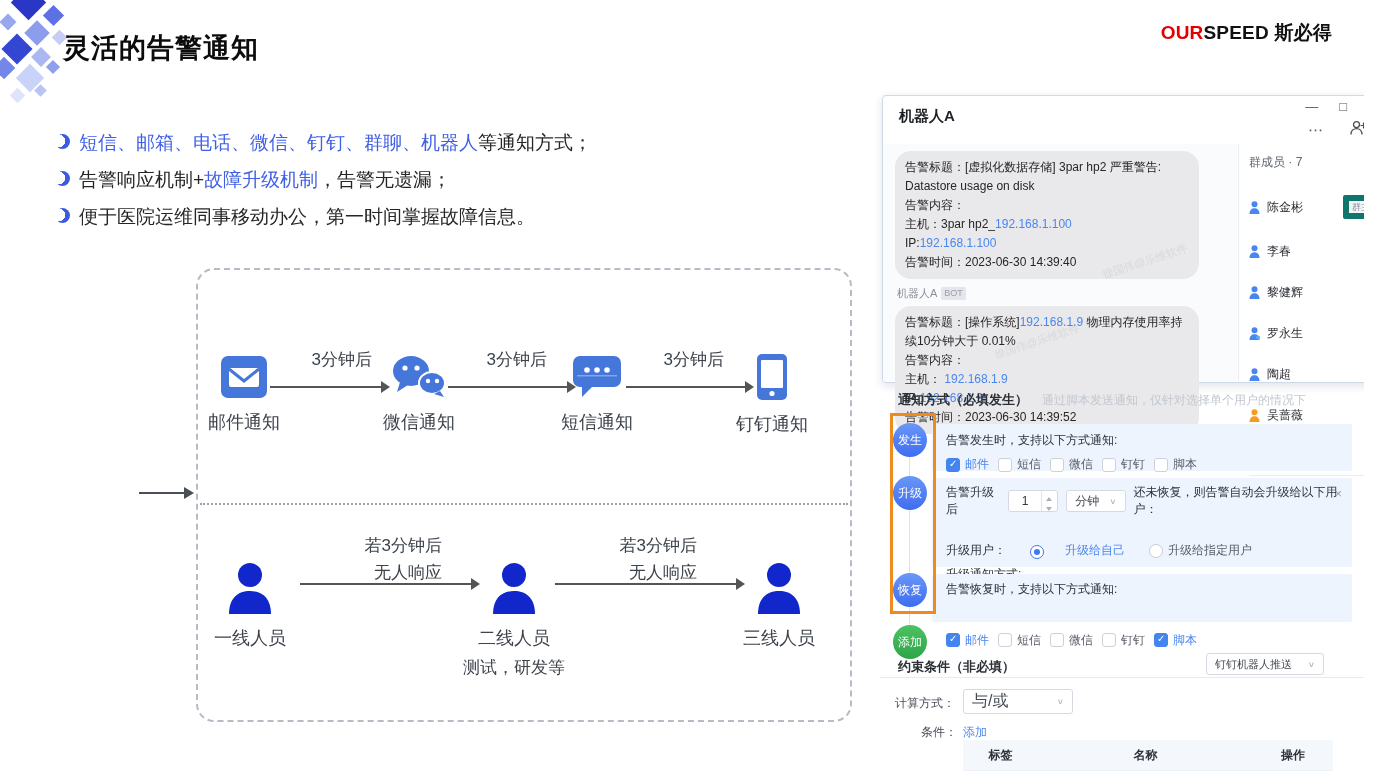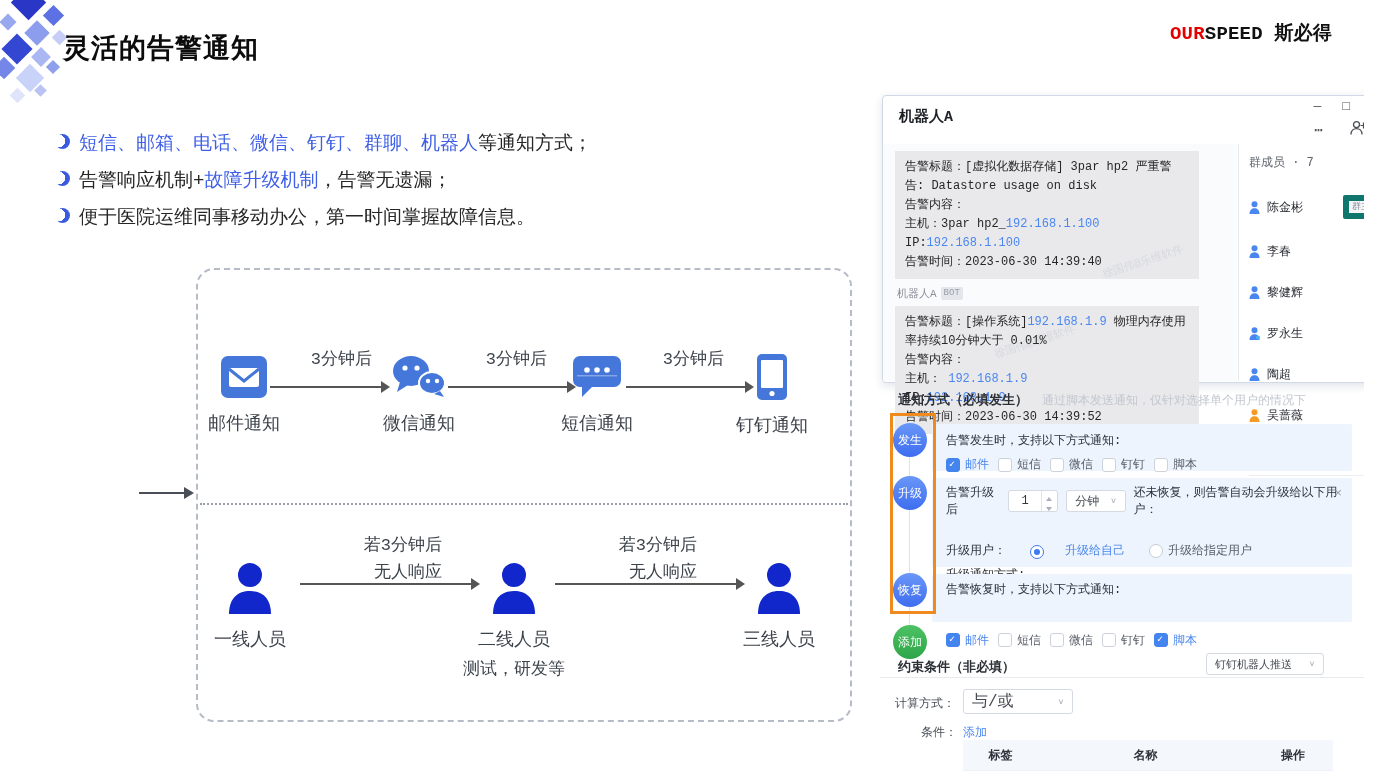--- a/index.html
+++ b/index.html
@@ -1,17 +1,17 @@
 <!DOCTYPE html>
 <html><head>
 <meta charset="utf-8">
 <style>
   html,body{margin:0;padding:0;}
   body{font-family:"Liberation Sans",sans-serif;}
-  .slide{position:relative;width:1364px;height:782px;background:#fff;overflow:hidden;font-family:Liberation Mono, monospace;}
+  .slide{position:relative;width:1364px;height:782px;background:#fff;overflow:hidden;}
 
   
   .deco{position:absolute;left:0;top:0;width:90px;height:110px;}
   .dmd{position:absolute;transform:rotate(45deg);}
 
   
   .logo{position:absolute;top:20px;right:32px;font-size:19px;font-weight:bold;letter-spacing:.2px;}
   .logo .red{color:#e50000;}
   .logo .blk{color:#111;}
 
@@ -43,21 +43,21 @@
   
   .win{position:absolute;left:882px;top:95px;width:508px;height:286px;background:#fff;border:1px solid #cfd9e8;
     border-radius:4px;box-shadow:0 3px 10px rgba(40,60,100,.14);}
   .win-accent{position:absolute;right:0;top:4px;bottom:4px;width:3px;background:#82b1f2;border-radius:2px;}
   .win-title{position:absolute;left:16px;top:11px;font-size:15px;font-weight:bold;color:#1d2025;}
   .win-ctrls{position:absolute;right:12px;top:3px;display:flex;gap:21px;font-size:13px;color:#555;}
   .win-ctrls span{cursor:default;}
   .win-sub{position:absolute;right:24px;top:24px;display:flex;align-items:center;gap:26px;color:#444;}
   .win-sub .more{font-size:15px;letter-spacing:1px;color:#555;}
   .chat{position:absolute;left:0;top:48px;right:154px;bottom:1px;background:#fafbfc;padding:7px 12px;box-sizing:border-box;}
-  .bubble{background:#e9e9eb;border-radius:0;padding:7px 10px;width:284px;font-size:12px;line-height:19px;color:#262626;box-sizing:content-box;}
+  .bubble{background:#e9e9eb;border-radius:16px;padding:7px 10px;width:284px;font-size:12px;line-height:19px;color:#262626;box-sizing:content-box;}
   .bubble .blue{color:#4a86f0;}
   .botline{margin:7px 0 5px 2px;font-size:11px;color:#8a8f99;display:flex;align-items:center;gap:4px;}
   .botbadge{font-size:9px;background:#e4e6eb;color:#9aa0ab;border-radius:2px;padding:0 3px;line-height:13px;}
   .sidebar{position:absolute;top:48px;right:4px;width:149px;bottom:1px;border-left:1px solid #e8eaee;padding:10px 8px 0 10px;box-sizing:border-box;background:#fff;}
   .sb-head{display:flex;align-items:center;font-size:12px;color:#5f646e;}
   .sb-head .more{margin-left:auto;color:#9aa0ab;font-size:12px;letter-spacing:1px;}
   .member{display:flex;align-items:center;gap:7px;margin-top:24px;font-size:12px;color:#2c2f36;}
   .member .picon{flex:0 0 11px;height:13px;}
   .owner-badge{margin-left:auto;font-size:9px;background:#f4f5f7;border:6px solid #0f766e;color:#8a8f99;border-radius:2px;padding:0 3px;line-height:12px;}
   .sb-div{border-top:1px solid #eceef2;margin:10px 0 9px;}

